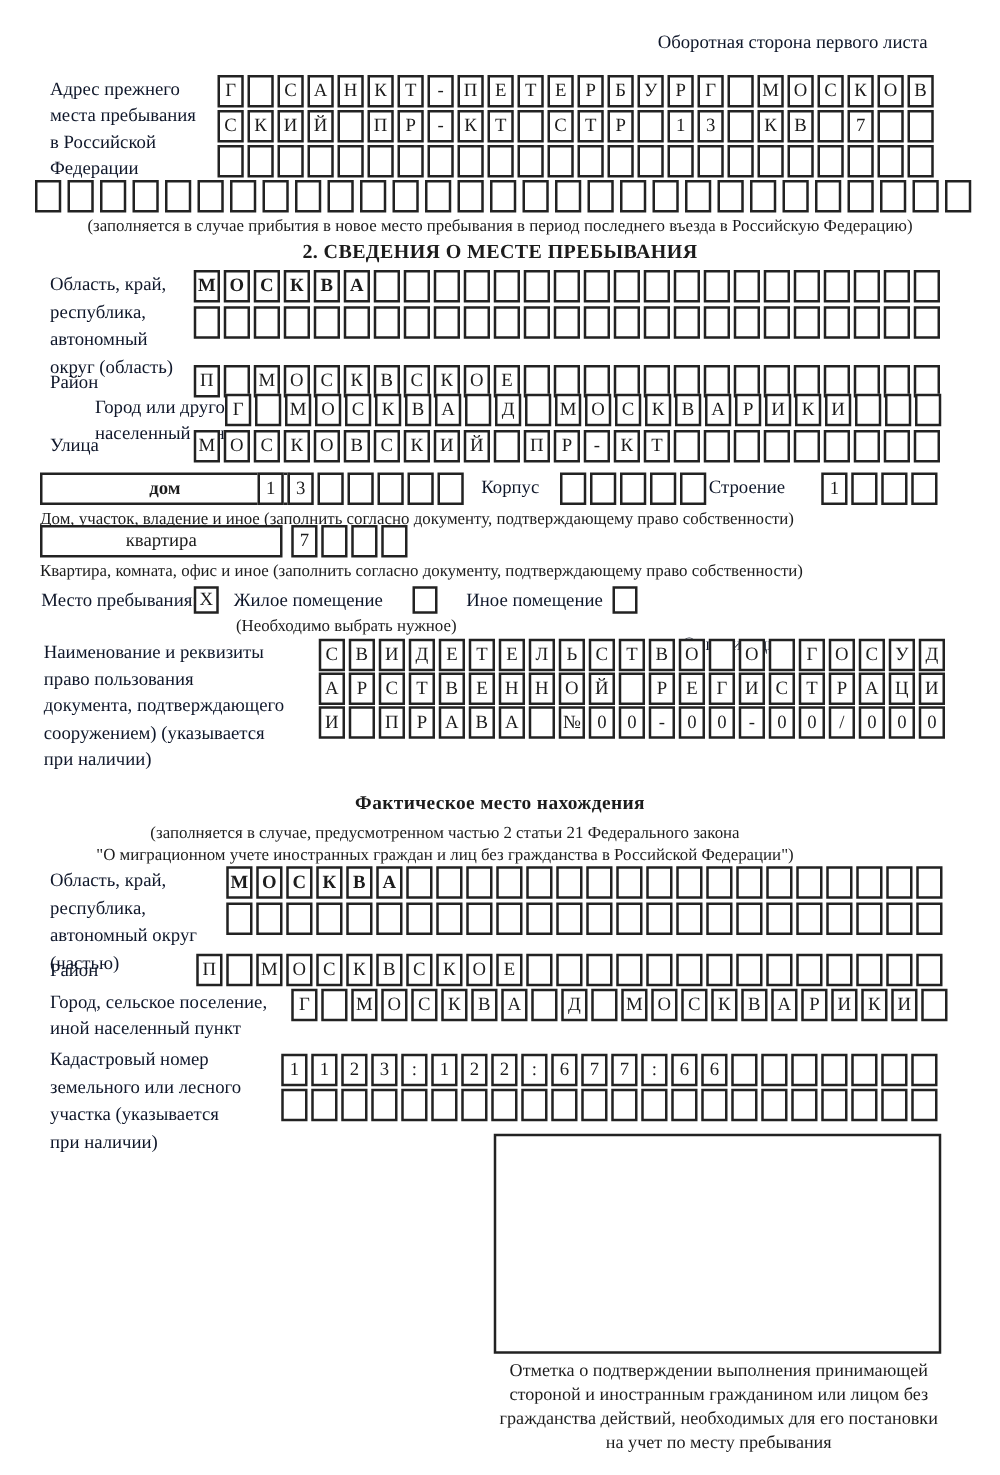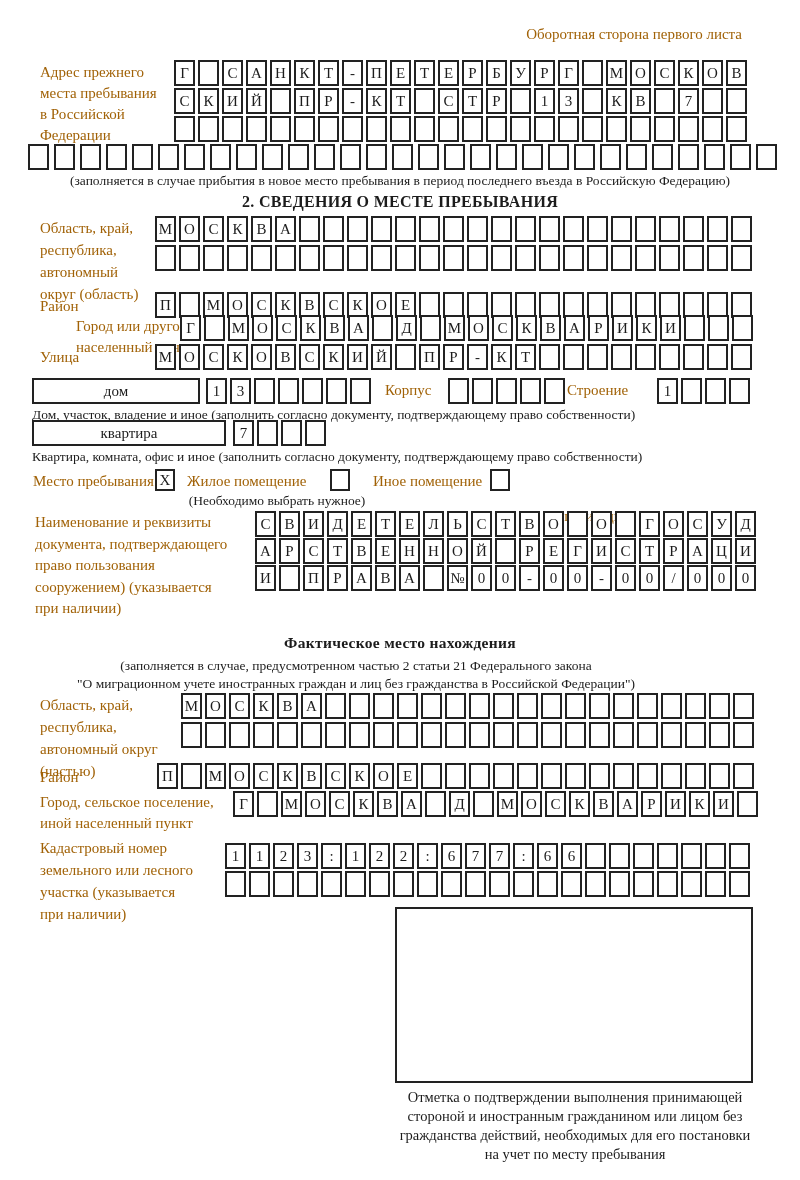--- a/index.html
+++ b/index.html
@@ -7,39 +7,39 @@
   .page {
     position: relative;
     width: 800px;
     height: 1180px;
     background: #ffffff;
     color: #1c1c1c;
     font-family: "Liberation Serif", "DejaVu Serif", serif;
     overflow: hidden;
   }
   .abs { position: absolute; }
-  .label { font-size: 15px; line-height: 21px; color:#a16207; }
+  .label { font-size: 15px; line-height: 21px; color:#0f172a; }
   .label.lh22 div { line-height: 22px; }
   .note { font-size: 13.5px; color:#1c1c1c; }
   .center { text-align: center; }
   .title { font-size: 16px; font-weight: bold; letter-spacing: .3px; }
   .cellrow { white-space: nowrap; height: 26px; }
   .cell {
     display: inline-flex;
     width: 21px; height: 26px;
     border: 2px solid #222;
     margin-right: 3px;
     align-items: center; justify-content: center;
     font-size: 15px;
     background: #fff;
     vertical-align: top;
   }
   .wide .cell { margin-right: 5px; }
   .mb2 .cellrow { margin-bottom: 2px; }
-  .mb3 .cellrow { margin-bottom: 3px; }
+  .mb3 .cellrow { margin-bottom: 3px; font-weight: bold; }
   .mb1 .cellrow { margin-bottom: 1px; }
   .boxfield {
     display: inline-flex;
     border: 2px solid #222;
     height: 26px;
     align-items: center; justify-content: center;
     font-size: 15px;
     background: #fff;
   }
   .checkbox {
@@ -97,21 +97,21 @@
 
   <div class="abs label" style="left:40px; top:316px;margin-left:36px;">
       <div>Город или другой</div>
       <div>населенный пункт</div>
     </div>
   <div class="abs cellrow" style="left:180px; top:315px;"><span class="cell">Г</span><span class="cell"></span><span class="cell">М</span><span class="cell">О</span><span class="cell">С</span><span class="cell">К</span><span class="cell">В</span><span class="cell">А</span><span class="cell"></span><span class="cell">Д</span><span class="cell"></span><span class="cell">М</span><span class="cell">О</span><span class="cell">С</span><span class="cell">К</span><span class="cell">В</span><span class="cell">А</span><span class="cell">Р</span><span class="cell">И</span><span class="cell">К</span><span class="cell">И</span><span class="cell"></span><span class="cell"></span><span class="cell"></span></div>
 
   <div class="abs label" style="left:40px; top:347px;">Улица</div>
   <div class="abs cellrow" style="left:155px; top:344px;"><span class="cell">М</span><span class="cell">О</span><span class="cell">С</span><span class="cell">К</span><span class="cell">О</span><span class="cell">В</span><span class="cell">С</span><span class="cell">К</span><span class="cell">И</span><span class="cell">Й</span><span class="cell"></span><span class="cell">П</span><span class="cell">Р</span><span class="cell">-</span><span class="cell">К</span><span class="cell">Т</span><span class="cell"></span><span class="cell"></span><span class="cell"></span><span class="cell"></span><span class="cell"></span><span class="cell"></span><span class="cell"></span><span class="cell"></span><span class="cell"></span></div>
 
-  <div class="abs boxfield" style="left:32px; top:378px; width:168px;">дом</div>
+  <div class="abs boxfield" style="left:32px; top:378px; width:200px;font-weight:bold;">дом</div>
   <div class="abs cellrow" style="left:206px; top:378px;"><span class="cell">1</span><span class="cell">3</span><span class="cell"></span><span class="cell"></span><span class="cell"></span><span class="cell"></span><span class="cell"></span></div>
   <div class="abs label" style="left:385px; top:380px;">Корпус</div>
   <div class="abs cellrow" style="left:448px; top:378px;"><span class="cell"></span><span class="cell"></span><span class="cell"></span><span class="cell"></span><span class="cell"></span></div>
   <div class="abs label" style="left:567px; top:380px;">Строение</div>
   <div class="abs cellrow" style="left:657px; top:378px;"><span class="cell">1</span><span class="cell"></span><span class="cell"></span><span class="cell"></span></div>
   <div class="abs note" style="left:32px; top:407px;text-align:center;">Дом, участок, владение и иное (заполнить согласно документу, подтверждающему право собственности)</div>
 
   <div class="abs boxfield" style="left:32px; top:420px; width:194px;">квартира</div>
   <div class="abs cellrow" style="left:233px; top:420px;"><span class="cell">7</span><span class="cell"></span><span class="cell"></span><span class="cell"></span></div>
   <div class="abs note" style="left:32px; top:449px;">Квартира, комната, офис и иное (заполнить согласно документу, подтверждающему право собственности)</div>
@@ -120,22 +120,22 @@
   <span class="abs checkbox" style="left:155px; top:469px;">X</span>
   <div class="abs label" style="left:187px; top:471px;">Жилое помещение</div>
   <span class="abs checkbox" style="left:330px; top:469px;"></span>
   <div class="abs label" style="left:373px; top:471px;">Иное помещение</div>
   <span class="abs checkbox" style="left:490px; top:469px;"></span>
   <div class="abs label" style="left:546px; top:471px;margin-top:35px;">Организация</div>
   <div class="abs note center" style="left:0; top:493px; width:554px;">(Необходимо выбрать нужное)</div>
 
   <div class="abs label" style="left:35px; top:512px; line-height:21.5px;">
       <div>Наименование и реквизиты</div>
+      <div>право пользования</div>
       <div>документа, подтверждающего</div>
-      <div>право пользования</div>
       <div>сооружением) (указывается</div>
       <div>при наличии)</div>
     </div>
   <div class="abs mb1" style="left:255px; top:511px;">
     <div class="cellrow"><span class="cell">С</span><span class="cell">В</span><span class="cell">И</span><span class="cell">Д</span><span class="cell">Е</span><span class="cell">Т</span><span class="cell">Е</span><span class="cell">Л</span><span class="cell">Ь</span><span class="cell">С</span><span class="cell">Т</span><span class="cell">В</span><span class="cell">О</span><span class="cell"></span><span class="cell">О</span><span class="cell"></span><span class="cell">Г</span><span class="cell">О</span><span class="cell">С</span><span class="cell">У</span><span class="cell">Д</span></div>
     <div class="cellrow"><span class="cell">А</span><span class="cell">Р</span><span class="cell">С</span><span class="cell">Т</span><span class="cell">В</span><span class="cell">Е</span><span class="cell">Н</span><span class="cell">Н</span><span class="cell">О</span><span class="cell">Й</span><span class="cell"></span><span class="cell">Р</span><span class="cell">Е</span><span class="cell">Г</span><span class="cell">И</span><span class="cell">С</span><span class="cell">Т</span><span class="cell">Р</span><span class="cell">А</span><span class="cell">Ц</span><span class="cell">И</span></div>
     <div class="cellrow"><span class="cell">И</span><span class="cell"></span><span class="cell">П</span><span class="cell">Р</span><span class="cell">А</span><span class="cell">В</span><span class="cell">А</span><span class="cell"></span><span class="cell">№</span><span class="cell">0</span><span class="cell">0</span><span class="cell">-</span><span class="cell">0</span><span class="cell">0</span><span class="cell">-</span><span class="cell">0</span><span class="cell">0</span><span class="cell">/</span><span class="cell">0</span><span class="cell">0</span><span class="cell">0</span></div>
   </div>
 
   <div class="abs title center" style="left:0; top:634px; width:800px; font-size:15.5px;">Фактическое место нахождения</div>

